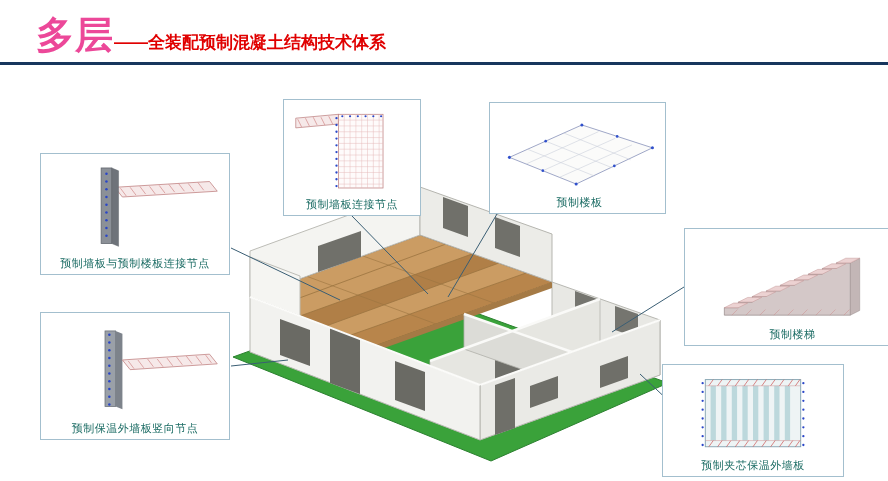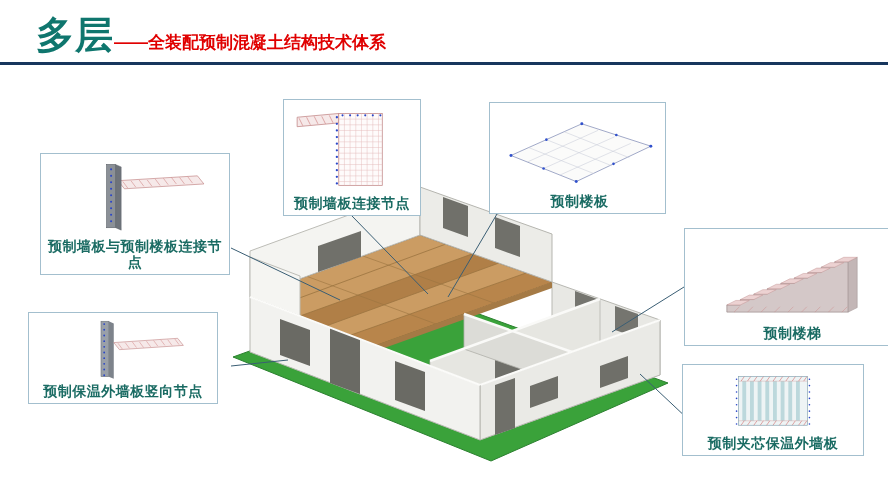--- a/index.html
+++ b/index.html
@@ -1,35 +1,35 @@
 <!DOCTYPE html>
 <html><head>
 <meta charset="utf-8">
 <style>
   html,body{margin:0;padding:0;background:#fff;}
   .slide{position:relative;width:888px;height:481px;background:#ffffff;overflow:hidden;
          font-family:"Liberation Sans","DejaVu Sans",sans-serif;}
   .title-block{position:absolute;left:36px;top:10px;display:flex;align-items:baseline;white-space:nowrap;}
-  .title-main{font-size:38px;font-weight:900;color:#0f766e;letter-spacing:1px;}
+  .title-main{font-size:38px;font-weight:900;color:#ec4899;letter-spacing:1px;}
   .title-sub{font-size:17px;font-weight:700;color:#e00000;}
   .divider{position:absolute;left:0;top:62px;width:888px;height:3px;background:#17365d;}
   .scene{position:absolute;left:0;top:0;width:888px;height:481px;}
   .callout{position:absolute;margin:0;background:#ffffff;border:1px solid #a3bfce;
            box-sizing:border-box;display:flex;flex-direction:column;align-items:center;
            justify-content:space-between;padding:4px 4px 4px;}
   .callout svg{width:100%;flex:1 1 auto;min-height:0;}
-  .callout-label{font-size:14px;font-weight:700;color:#1a6b63;text-align:center;
+  .callout-label{font-size:11px;font-weight:400;color:#1a6b63;text-align:center;
                  line-height:1.15;letter-spacing:.5px;padding-top:2px;}
   
   .c-wallfloor{left:40px;top:153px;width:190px;height:122px;}
   .c-wallnode{left:283px;top:99px;width:138px;height:117px;}
   .c-slab{left:489px;top:102px;width:177px;height:112px;padding-left:8px;}
   .c-stairs{left:684px;top:228px;width:217px;height:118px;}
-  .c-insul{left:28px;top:312px;width:190px;height:92px;}
-  .c-sandwich{left:682px;top:364px;width:182px;height:92px;align-items:center;}
+  .c-insul{left:40px;top:312px;width:190px;height:128px;}
+  .c-sandwich{left:662px;top:364px;width:182px;height:113px;align-items:center;}
 </style>
 </head>
 <body>
 
 <div class="slide">
 
   <header class="title-block">
     <span class="title-main">多层</span>
     <span class="title-sub">——全装配预制混凝土结构技术体系</span>
   </header>

